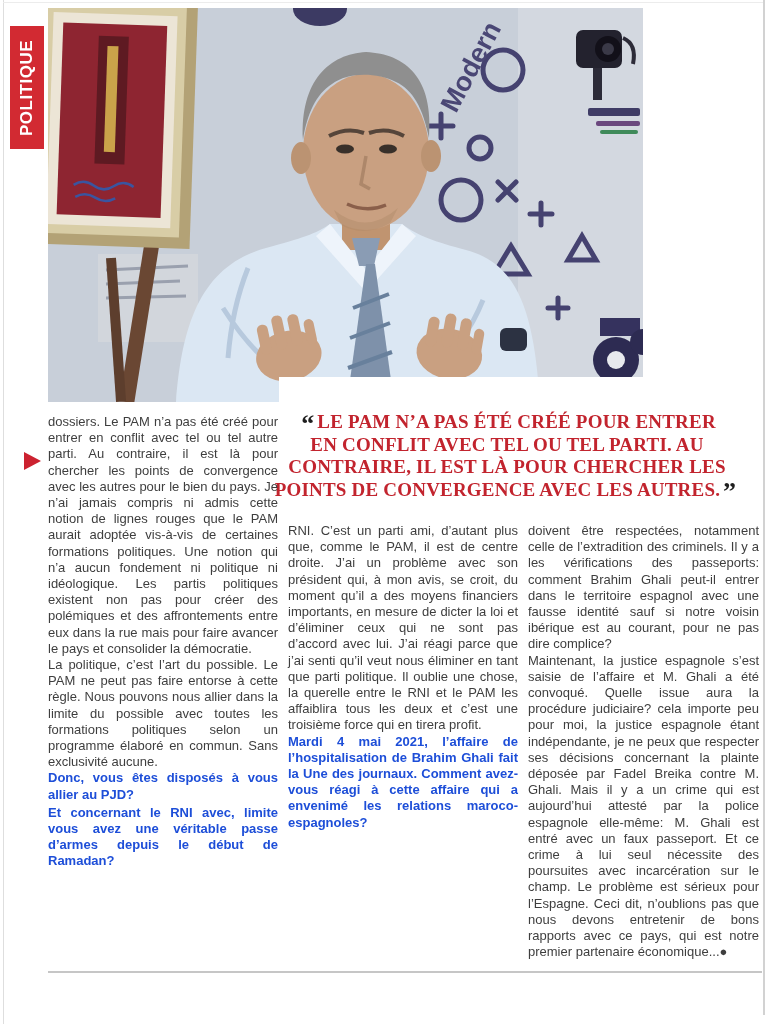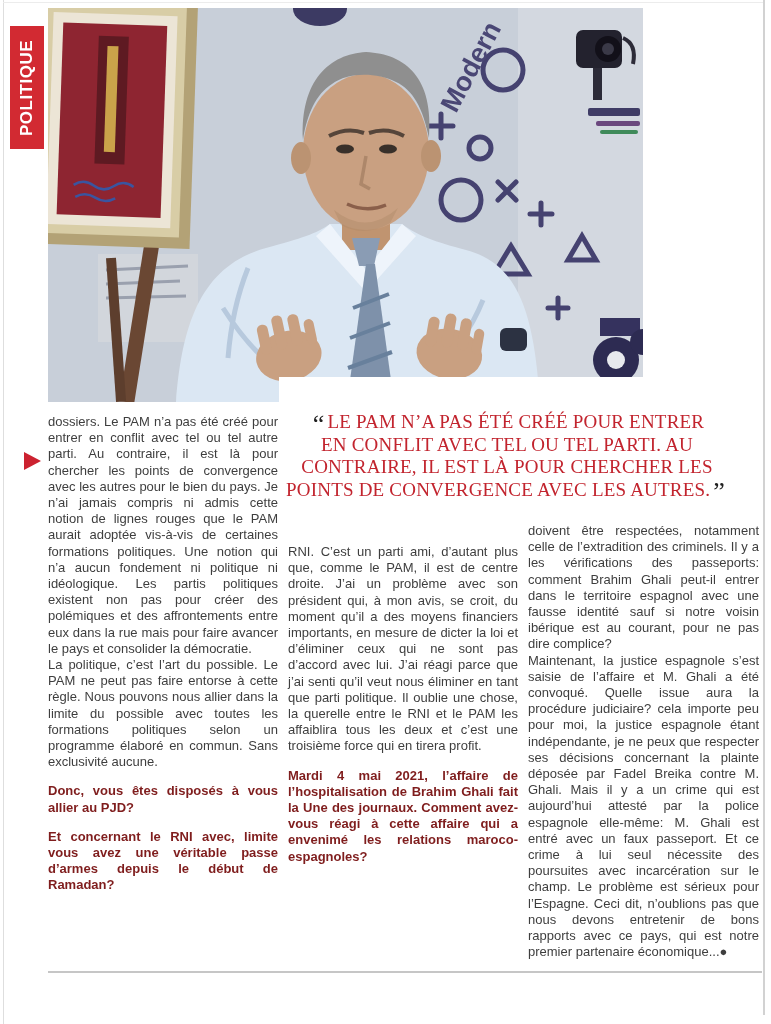--- a/index.html
+++ b/index.html
@@ -24,33 +24,33 @@
   .photo svg{display:block;}
   .photo-notch{position:absolute;left:279px;top:377px;width:366px;height:27px;background:#ffffff;}
   .board-word{font-family:"Liberation Sans",sans-serif;font-weight:bold;fill:#4a4775;}
 
   
   .red-arrow{position:absolute;left:24px;top:452px;width:0;height:0;
     border-left:17px solid #cc2230;border-top:9px solid transparent;border-bottom:9px solid transparent;}
 
   
   .quote{position:absolute;left:268px;top:411px;width:478px;text-align:center;
-    font-family:"Liberation Serif",serif;font-weight:normal;color:#c2242e;
+    font-family:"Liberation Serif",serif;font-weight:bold;color:#c2242e;
     font-size:19px;line-height:22.5px;letter-spacing:.2px;}
   .qline{white-space:nowrap;}
   .qmark{color:#1f1f1f;font-size:26px;margin:0 3px;line-height:0;vertical-align:-4px;}
 
   
   .col{position:absolute;width:230px;color:#3e3e3e;font-size:13px;line-height:16.2px;
     text-align:justify;}
   .col1{left:48px;top:414px;}
-  .col2{left:288px;top:544px;}
+  .col2{left:288px;top:523px;}
   .col3{left:528px;top:523px;width:231px;}
   .col p{margin:0;}
-  .col p.q{color:#7f1d1d;font-weight:bold;margin-top:13px;margin-bottom:2px;}
+  .col p.q{color:#1d4ed8;font-weight:bold;margin-bottom:2px;}
 
   .separator{position:absolute;left:48px;top:971px;width:714px;height:2px;background:#c6c6c6;}
 </style>
 </head>
 <body>
 
 <div class="edge edge-left"></div>
 <div class="edge edge-right"></div>
 <div class="edge edge-top"></div>
 

